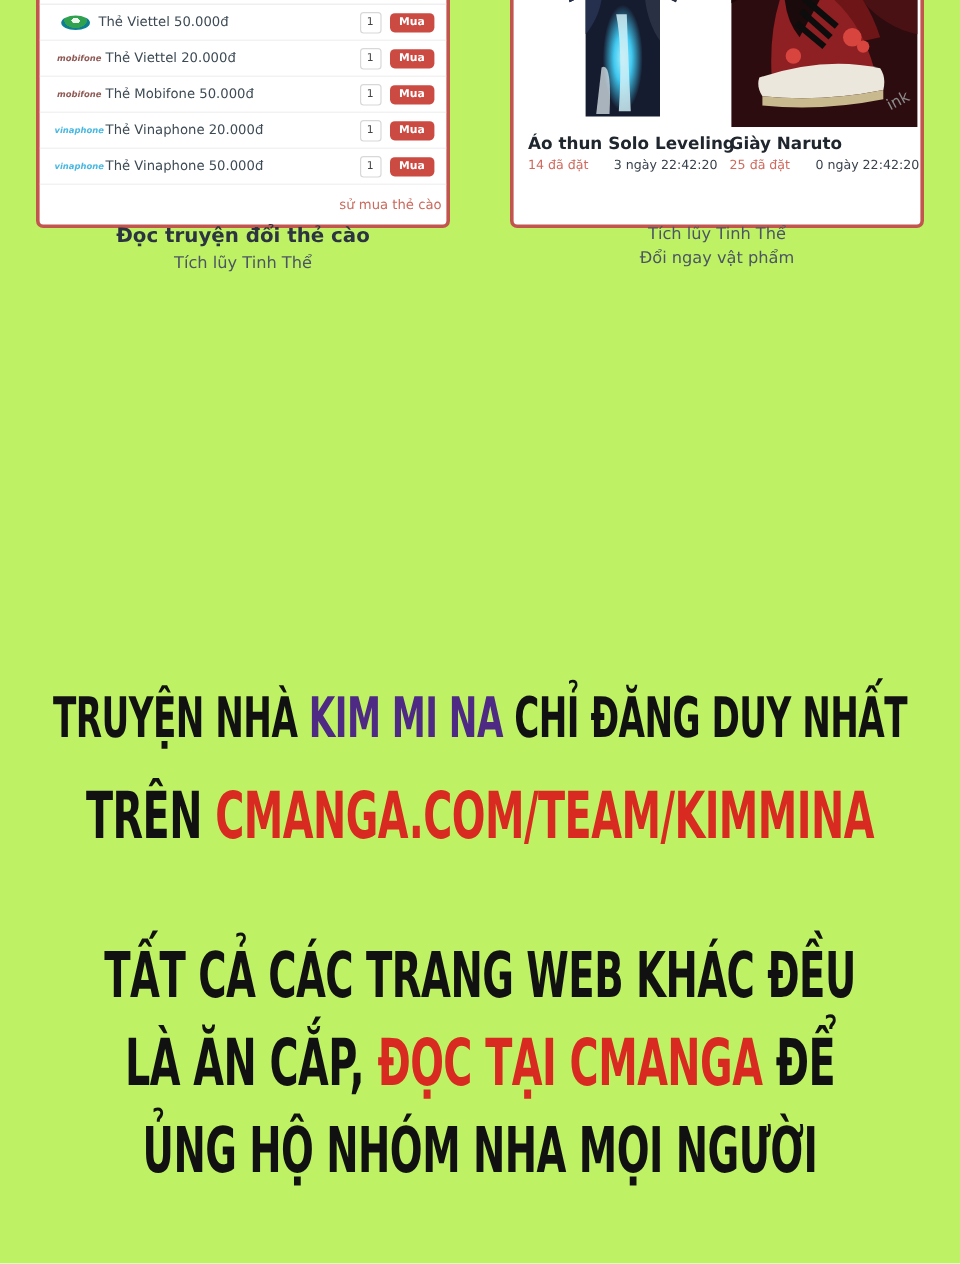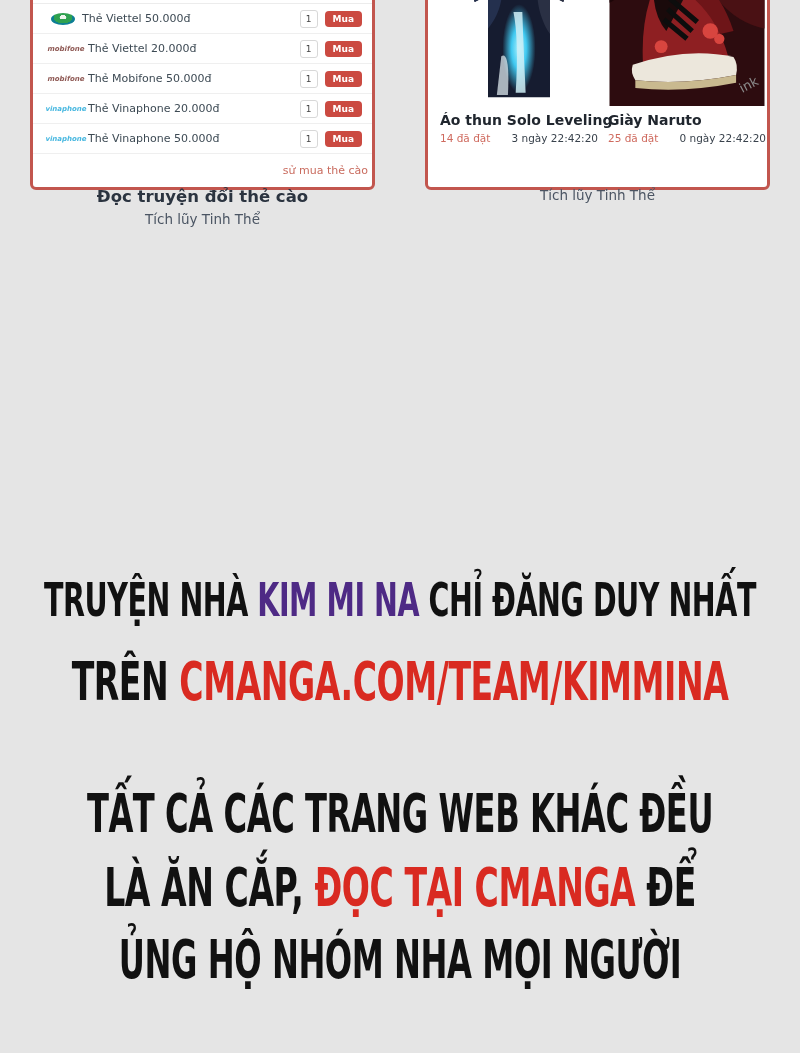--- a/index.html
+++ b/index.html
@@ -1,16 +1,16 @@
 <!DOCTYPE html>
 <html><head>
 <meta charset="utf-8">
 <style>
   html,body{margin:0;padding:0;background:#ffffff;}
-  .canvas{position:relative;width:800px;height:1053px;background:#e5e5e5;overflow:hidden;
+  .canvas{position:relative;width:800px;height:1053px;background:#bef264;overflow:hidden;
           font-family:"DejaVu Sans","Liberation Sans",sans-serif;}
 
   
   .card{position:absolute;top:-64px;height:254px;width:345px;background:#ffffff;
         border:3px solid #c2564e;border-radius:6px;box-sizing:border-box;overflow:hidden;}
   .card-left{left:30px;}
   .card-right{left:425px;}
 
   .row-spacer{height:64px;border-bottom:1px solid #ececec;}
   .card-row{display:flex;align-items:center;height:30px;padding:0 10px 0 18px;
@@ -174,20 +174,21 @@
     </div>
   </div>
 
   <div class="caption caption-left">
     <div class="caption-title">Đọc truyện đổi thẻ cào</div>
     <div class="caption-sub">Tích lũy Tinh Thể</div>
   </div>
 
   <div class="caption caption-right">
     <div class="caption-sub">Tích lũy Tinh Thể</div>
+    <div class="caption-sub">Đổi ngay vật phẩm</div>
   </div>
 
   <div class="banner-line bl1"><span style="color: rgb(17, 17, 17);">TRUYỆN NHÀ </span><span style="color: rgb(78, 42, 133);">KIM MI NA</span><span style="color: rgb(17, 17, 17);"> CHỈ ĐĂNG DUY NHẤT</span></div>
   <div class="banner-line bl2"><span style="color: rgb(17, 17, 17);">TRÊN </span><span style="color: rgb(217, 42, 33);">CMANGA.COM/TEAM/KIMMINA</span></div>
   <div class="banner-line bl3"><span style="color: rgb(17, 17, 17);">TẤT CẢ CÁC TRANG WEB KHÁC ĐỀU</span></div>
   <div class="banner-line bl4"><span style="color: rgb(17, 17, 17);">LÀ ĂN CẮP, </span><span style="color: rgb(217, 42, 33);">ĐỌC TẠI CMANGA</span><span style="color: rgb(17, 17, 17);"> ĐỂ</span></div>
   <div class="banner-line bl5"><span style="color: rgb(17, 17, 17);">ỦNG HỘ NHÓM NHA MỌI NGƯỜI</span></div>
 
 </div>
 

